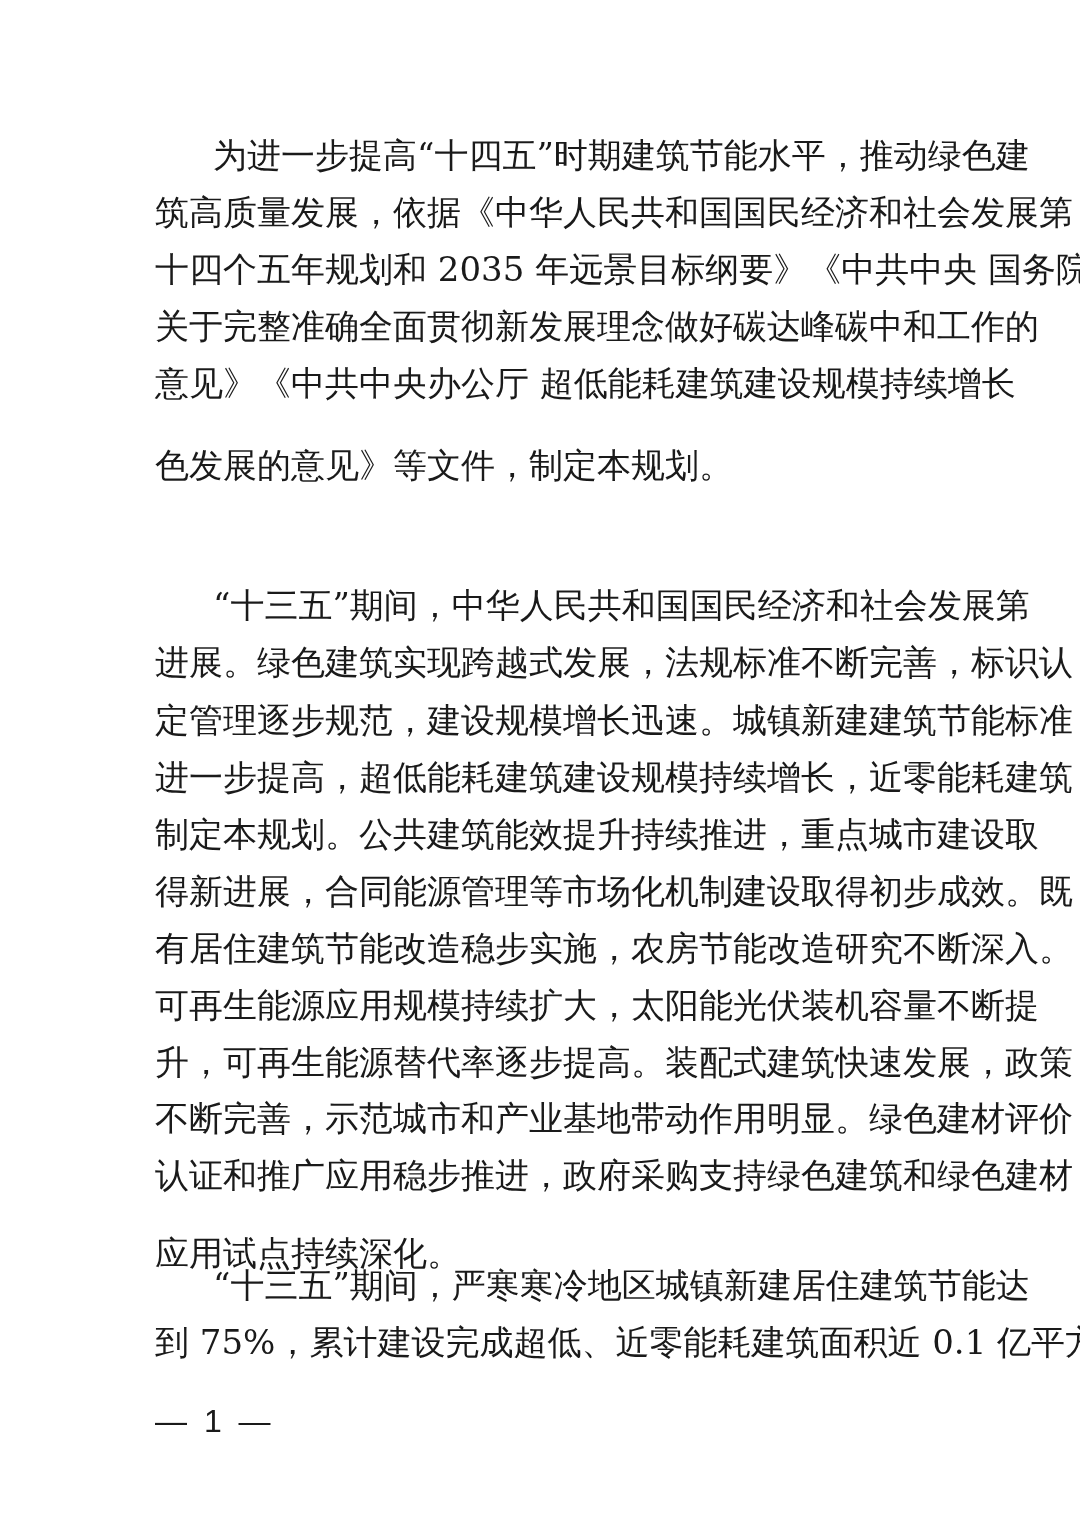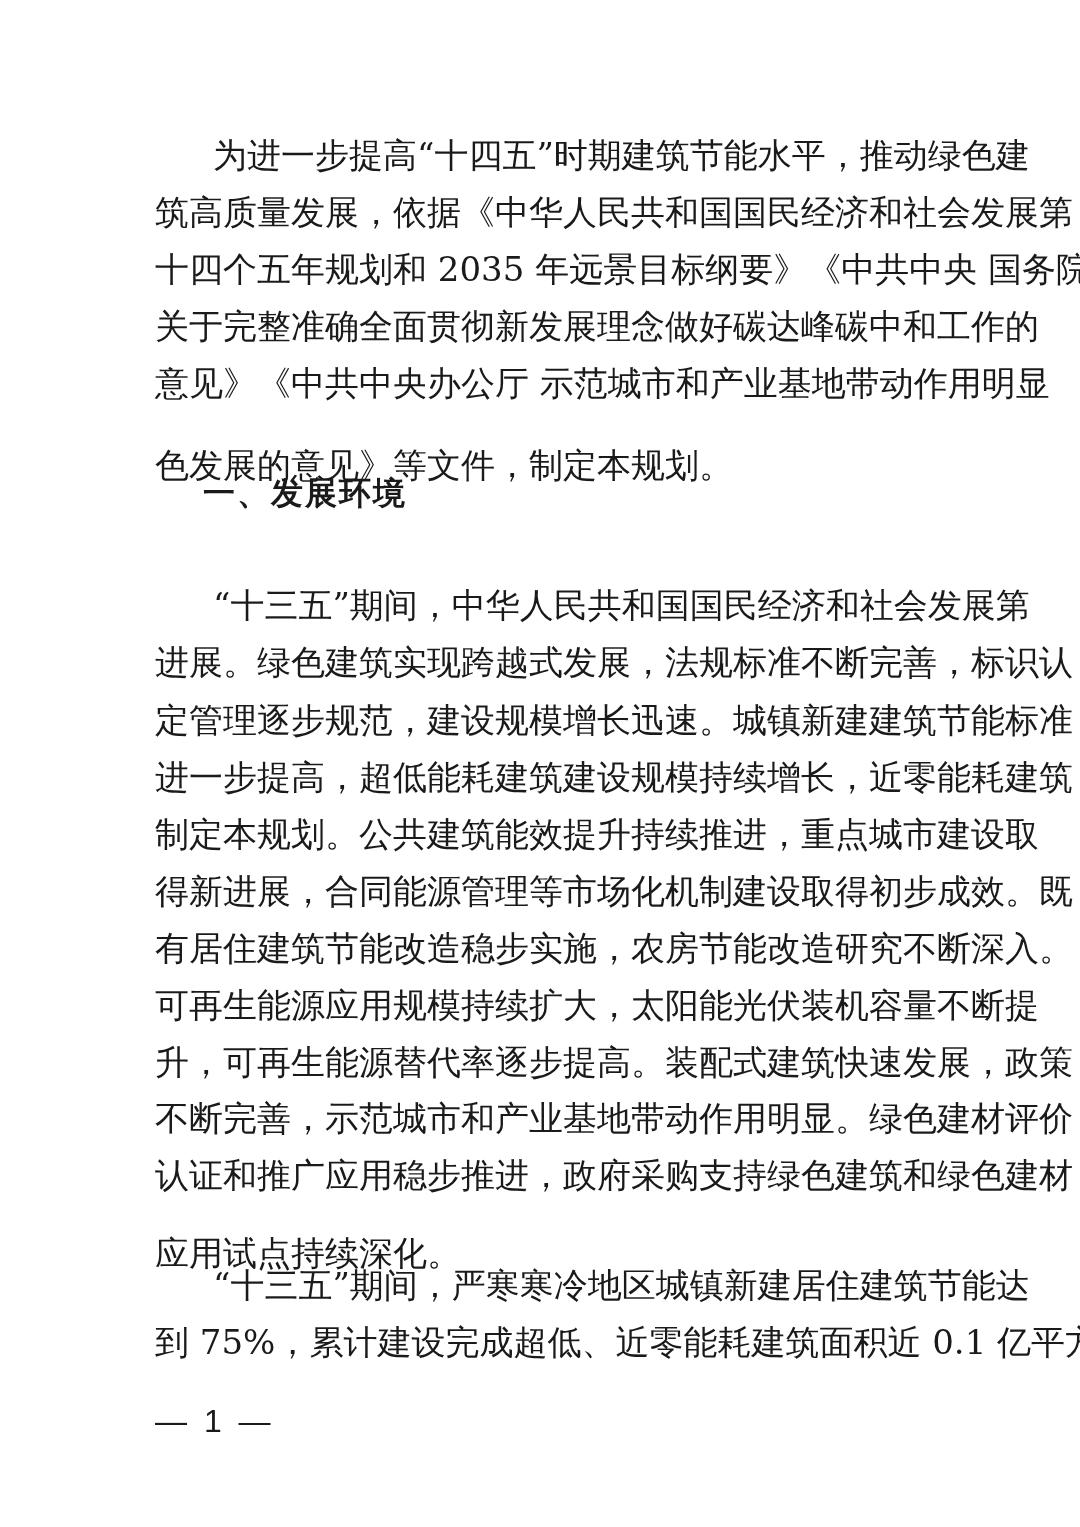--- a/index.html
+++ b/index.html
@@ -78,25 +78,24 @@
 </head>
 <body>
 
 <div class="page">
 
   <div>
     <div class="line indent" style="top:133px">为进一步提高“十四五”时期建筑节能水平，推动绿色建</div>
     <div class="line" style="top:190px">筑高质量发展，依据《中华人民共和国国民经济和社会发展第</div>
     <div class="line" style="top:247px">十四个五年规划和 2035 年远景目标纲要》《中共中央 国务院</div>
     <div class="line" style="top:304px">关于完整准确全面贯彻新发展理念做好碳达峰碳中和工作的</div>
-    <div class="line" style="top:361px">意见》《中共中央办公厅 示范城市和产业基地带动作用明显</div>
+    <div class="line" style="top:361px">意见》《中共中央办公厅 超低能耗建筑建设规模持续增长</div>
     <div class="line last" style="top:418px">色发展的意见》等文件，制定本规划。</div>
   </div>
 
-  <div class="heading" style="top:471px">一、发展环境</div>
 
 
   <div>
     <div class="line indent" style="top:583px">“十三五”期间，中华人民共和国国民经济和社会发展第</div>
     <div class="line" style="top:640px">进展。绿色建筑实现跨越式发展，法规标准不断完善，标识认</div>
     <div class="line" style="top:698px">定管理逐步规范，建设规模增长迅速。城镇新建建筑节能标准</div>
     <div class="line" style="top:755px">进一步提高，超低能耗建筑建设规模持续增长，近零能耗建筑</div>
     <div class="line" style="top:812px">制定本规划。公共建筑能效提升持续推进，重点城市建设取</div>
     <div class="line" style="top:869px">得新进展，合同能源管理等市场化机制建设取得初步成效。既</div>
     <div class="line" style="top:926px">有居住建筑节能改造稳步实施，农房节能改造研究不断深入。</div>

